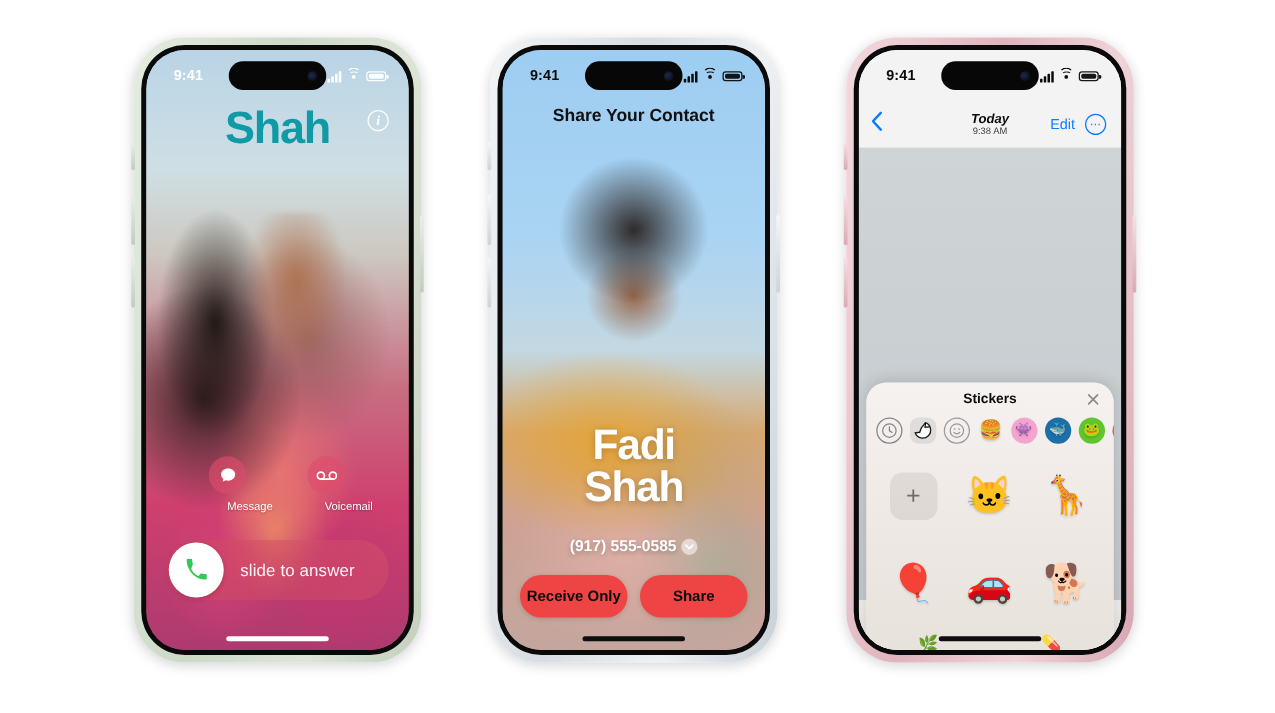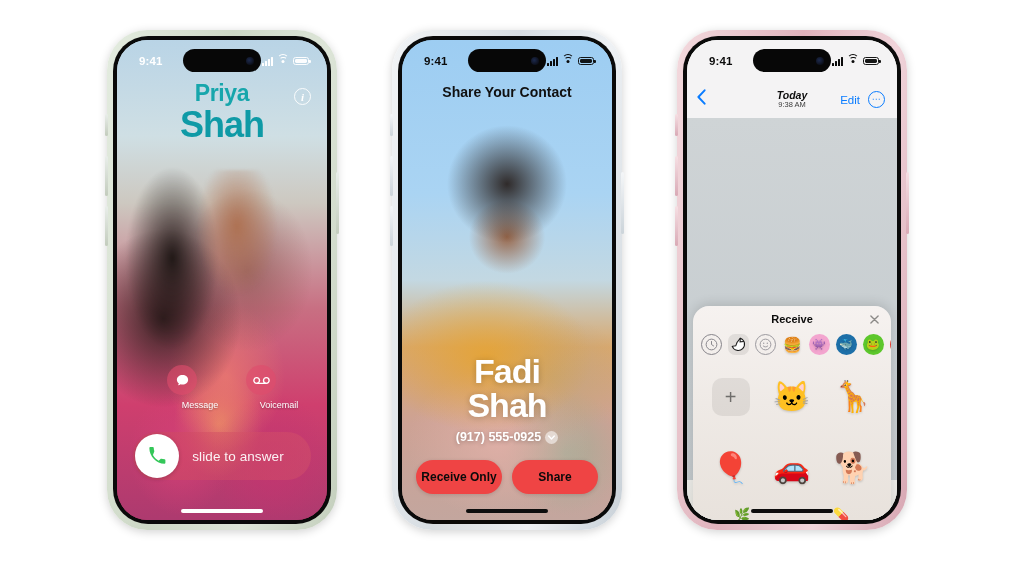--- a/index.html
+++ b/index.html
@@ -188,21 +188,21 @@
       radial-gradient(ellipse 48% 18% at 72% 70%, rgba(190,164,124,.7), transparent 72%),
       radial-gradient(ellipse 60% 22% at 46% 84%, rgba(226,178,170,.78), transparent 72%),
       radial-gradient(ellipse 40% 18% at 78% 86%, rgba(150,176,150,.65), transparent 72%),
       linear-gradient(180deg,#9dcdf2 0%,#aad4f3 32%,#c3d8e2 50%,#d8a86e 64%,#cda295 80%,#c3a69e 100%);
   }
   .share-title {
     position: absolute; top: 44px; left: 0; right: 0; text-align: center; z-index: 8;
     font-size: 14px; font-weight: 600; color: #101010;
   }
   .share-name {
-    position: absolute; bottom: 98px; left: 0; right: 0; text-align: center; z-index: 8;
+    position: absolute; bottom: 113px; left: 0; right: 0; text-align: center; z-index: 8;
     line-height: .98; color: #fff;
     text-shadow: 0 1px 6px rgba(0,0,0,.22);
   }
   .share-fn { font-size: 34px; font-weight: 800; letter-spacing: -1px; }
   .share-ln { font-size: 34px; font-weight: 800; letter-spacing: -1px; }
   .share-phone {
     position: absolute; bottom: 76px; left: 0; right: 0; z-index: 8;
     display: flex; align-items: center; justify-content: center; gap: 4px;
     color: #fff; font-size: 12.5px; font-weight: 600;
     text-shadow: 0 1px 4px rgba(0,0,0,.28);
@@ -361,21 +361,20 @@
               </span>
             <span class="ic-batt">
                 <i></i>
               </span>
           </div>
         </div>
 
         <div class="info-badge">i</div>
 
         <div class="call-name">
-          <div class="call-first">Priya</div>
           <div class="call-last">Shah</div>
         </div>
 
         <div class="call-actions">
           <div class="call-act">
             <div class="call-act-ic">
               <svg width="15" height="15" viewBox="0 0 24 24" fill="#fff">
                   <path d="M12 3C6.9 3 3 6.4 3 10.6c0 2.3 1.2 4.4 3.1 5.8-.1 1.1-.6 2.3-1.4 3.2 1.6-.2 3.1-.8 4.2-1.6 1 .3 2 .4 3.1.4 5.1 0 9-3.4 9-7.8S17.1 3 12 3z"></path>
                 </svg>
             </div>
@@ -443,21 +442,21 @@
         </div>
 
         <div class="share-title">Share Your Contact</div>
 
         <div class="share-name">
           <div class="share-fn">Fadi</div>
           <div class="share-ln">Shah</div>
         </div>
 
         <div class="share-phone">
-          <span>(917) 555-0925</span>
+          <span>(917) 555-0585</span>
           <span class="chev-badge">
             <svg width="7" height="5" viewBox="0 0 10 6" fill="none" stroke="#fff" stroke-width="2" stroke-linecap="round" stroke-linejoin="round">
                 <path d="M1 1l4 4 4-4"></path>
               </svg>
           </span>
         </div>
 
         <div class="share-buttons">
           <div class="share-btn">Receive Only</div>
           <div class="share-btn">Share</div>
@@ -496,21 +495,21 @@
           </div>
 
           <div class="msg-photo">
             <div class="photo-table"></div>
             <div class="photo-ottoman"></div>
             <div class="photo-cat"></div>
           </div>
 
           <div class="sticker-sheet">
             <div class="sheet-head">
-              <div class="sheet-title">Receive</div>
+              <div class="sheet-title">Stickers</div>
               <div class="sheet-close">
                 <svg width="9" height="9" viewBox="0 0 10 10" fill="none" stroke="#8c8a88" stroke-width="1.5" stroke-linecap="round">
                     <path d="M1 1l8 8M9 1l-8 8"></path>
                   </svg>
               </div>
             </div>
 
             <div class="sticker-cats">
               <div class="cat cat-recent">
                 <svg width="13" height="13" viewBox="0 0 16 16" fill="none" stroke="#86848a" stroke-width="1.2">

